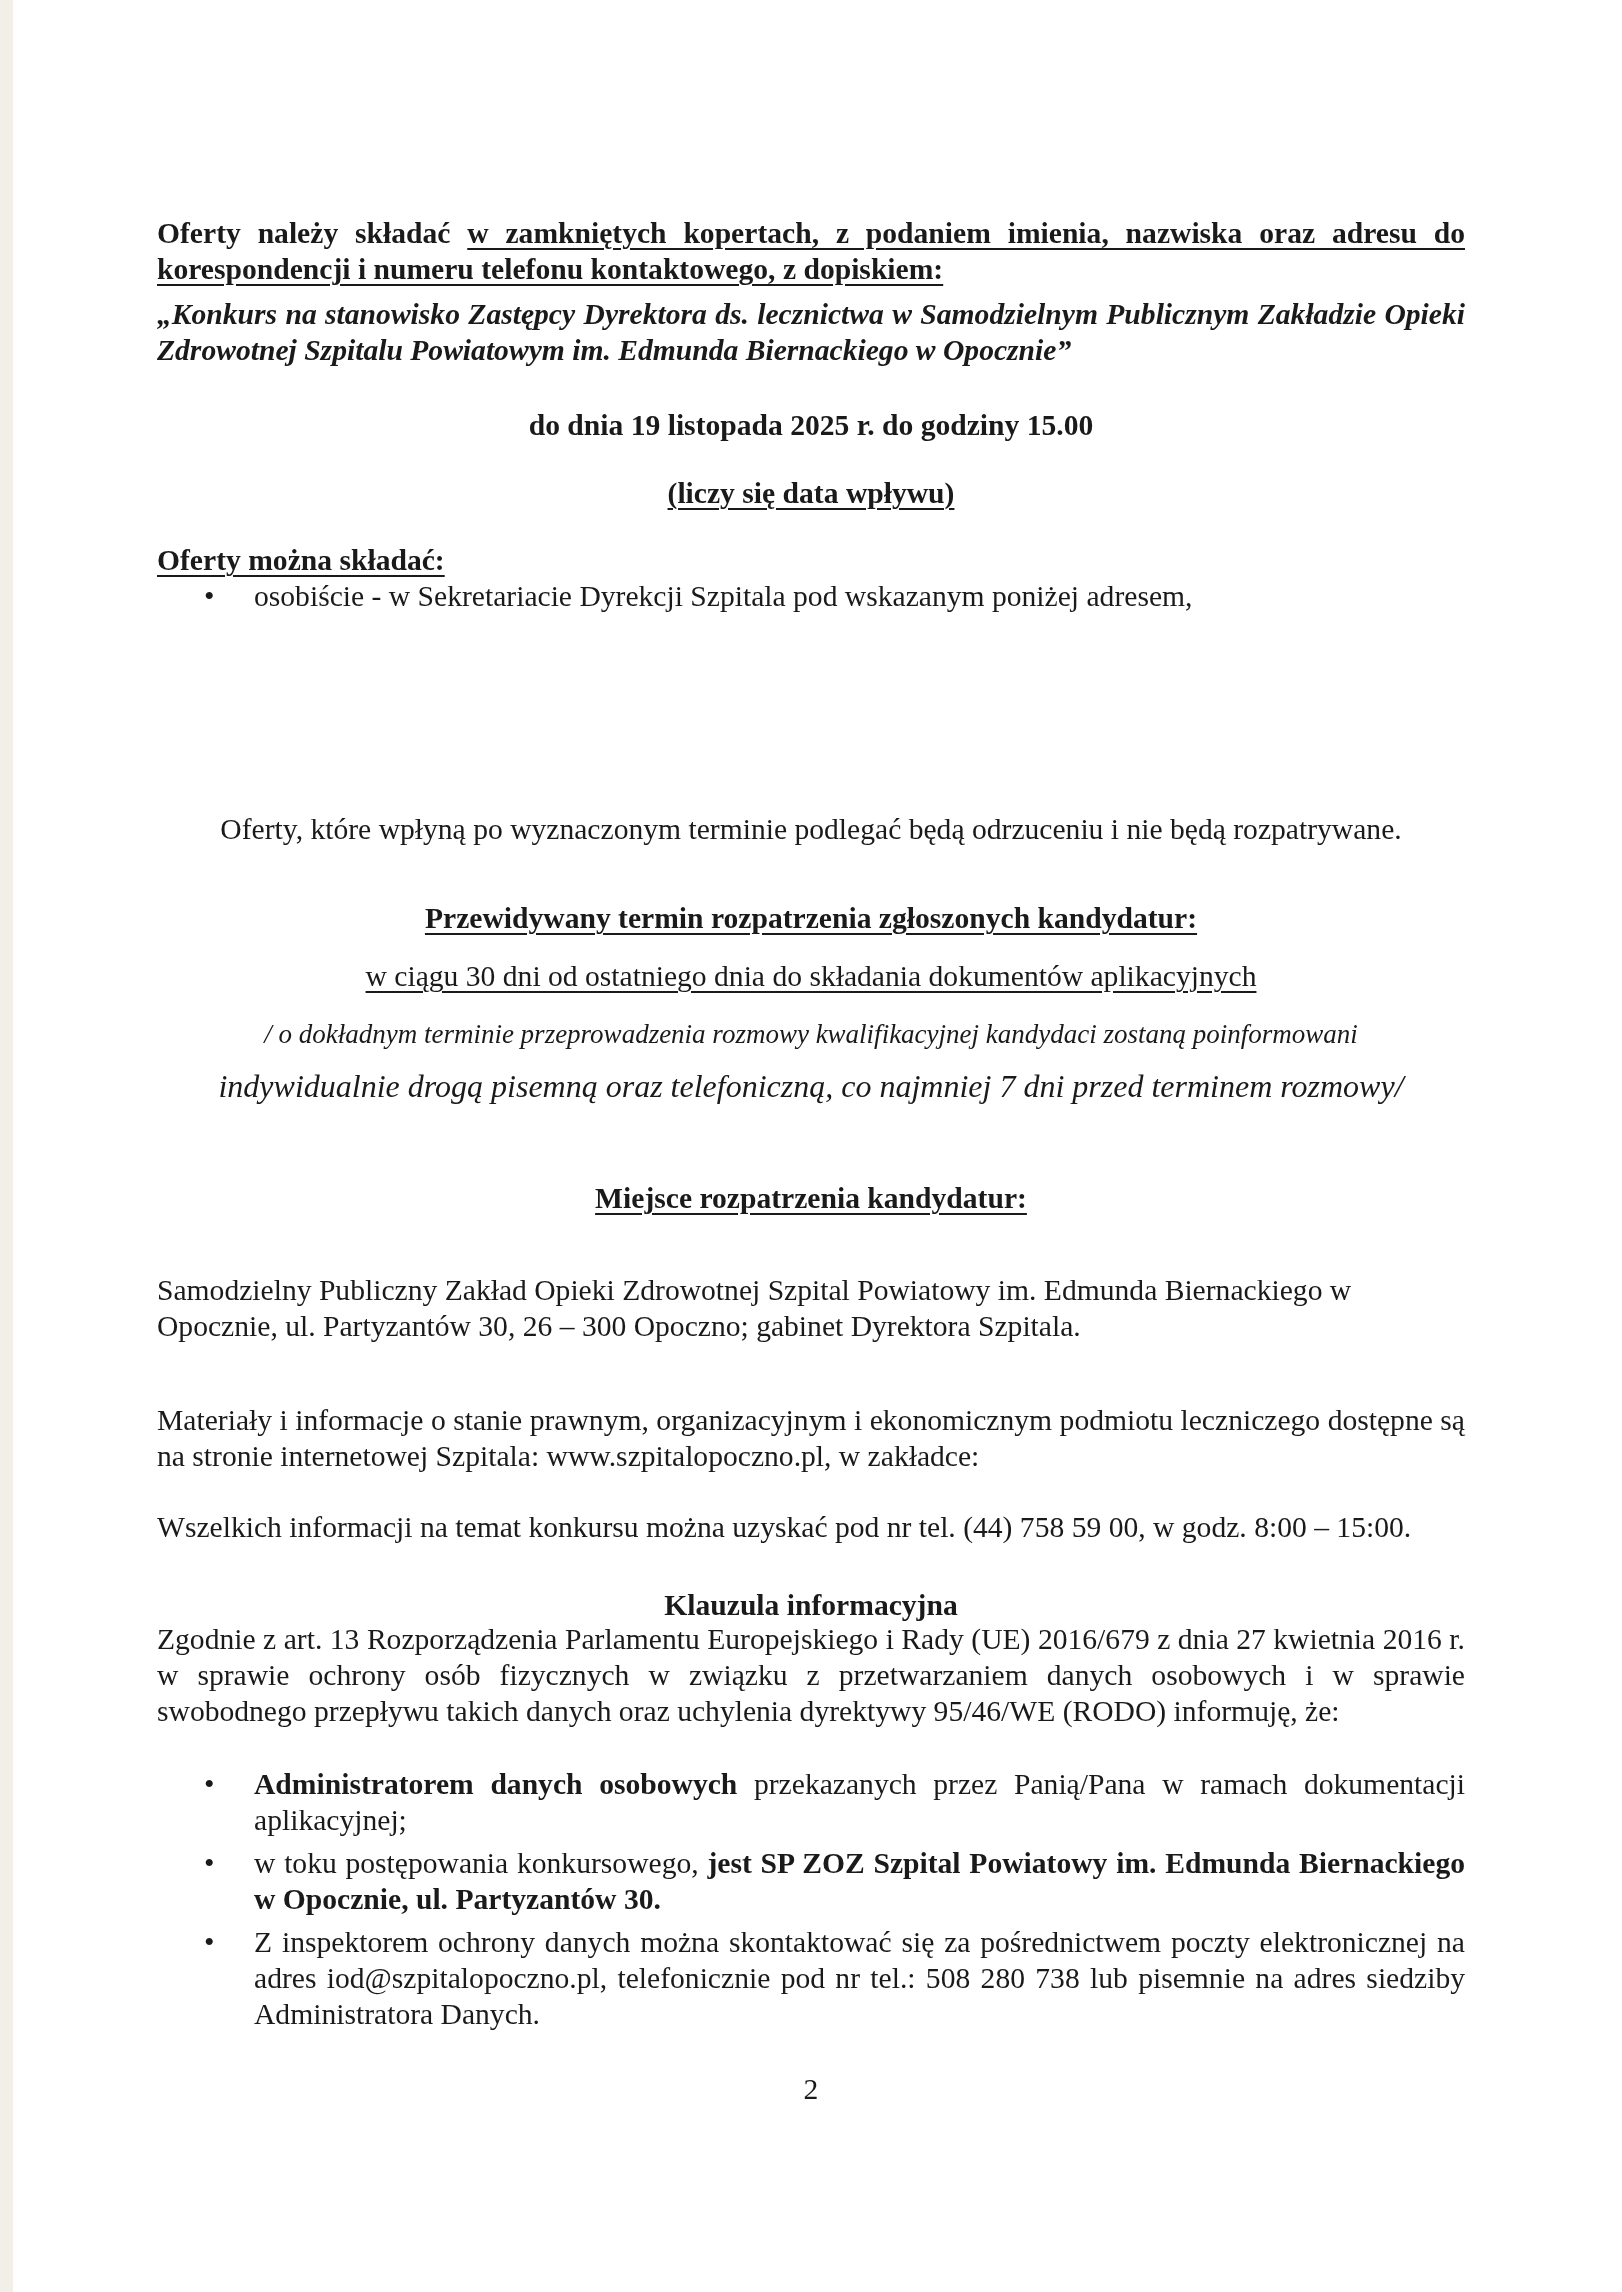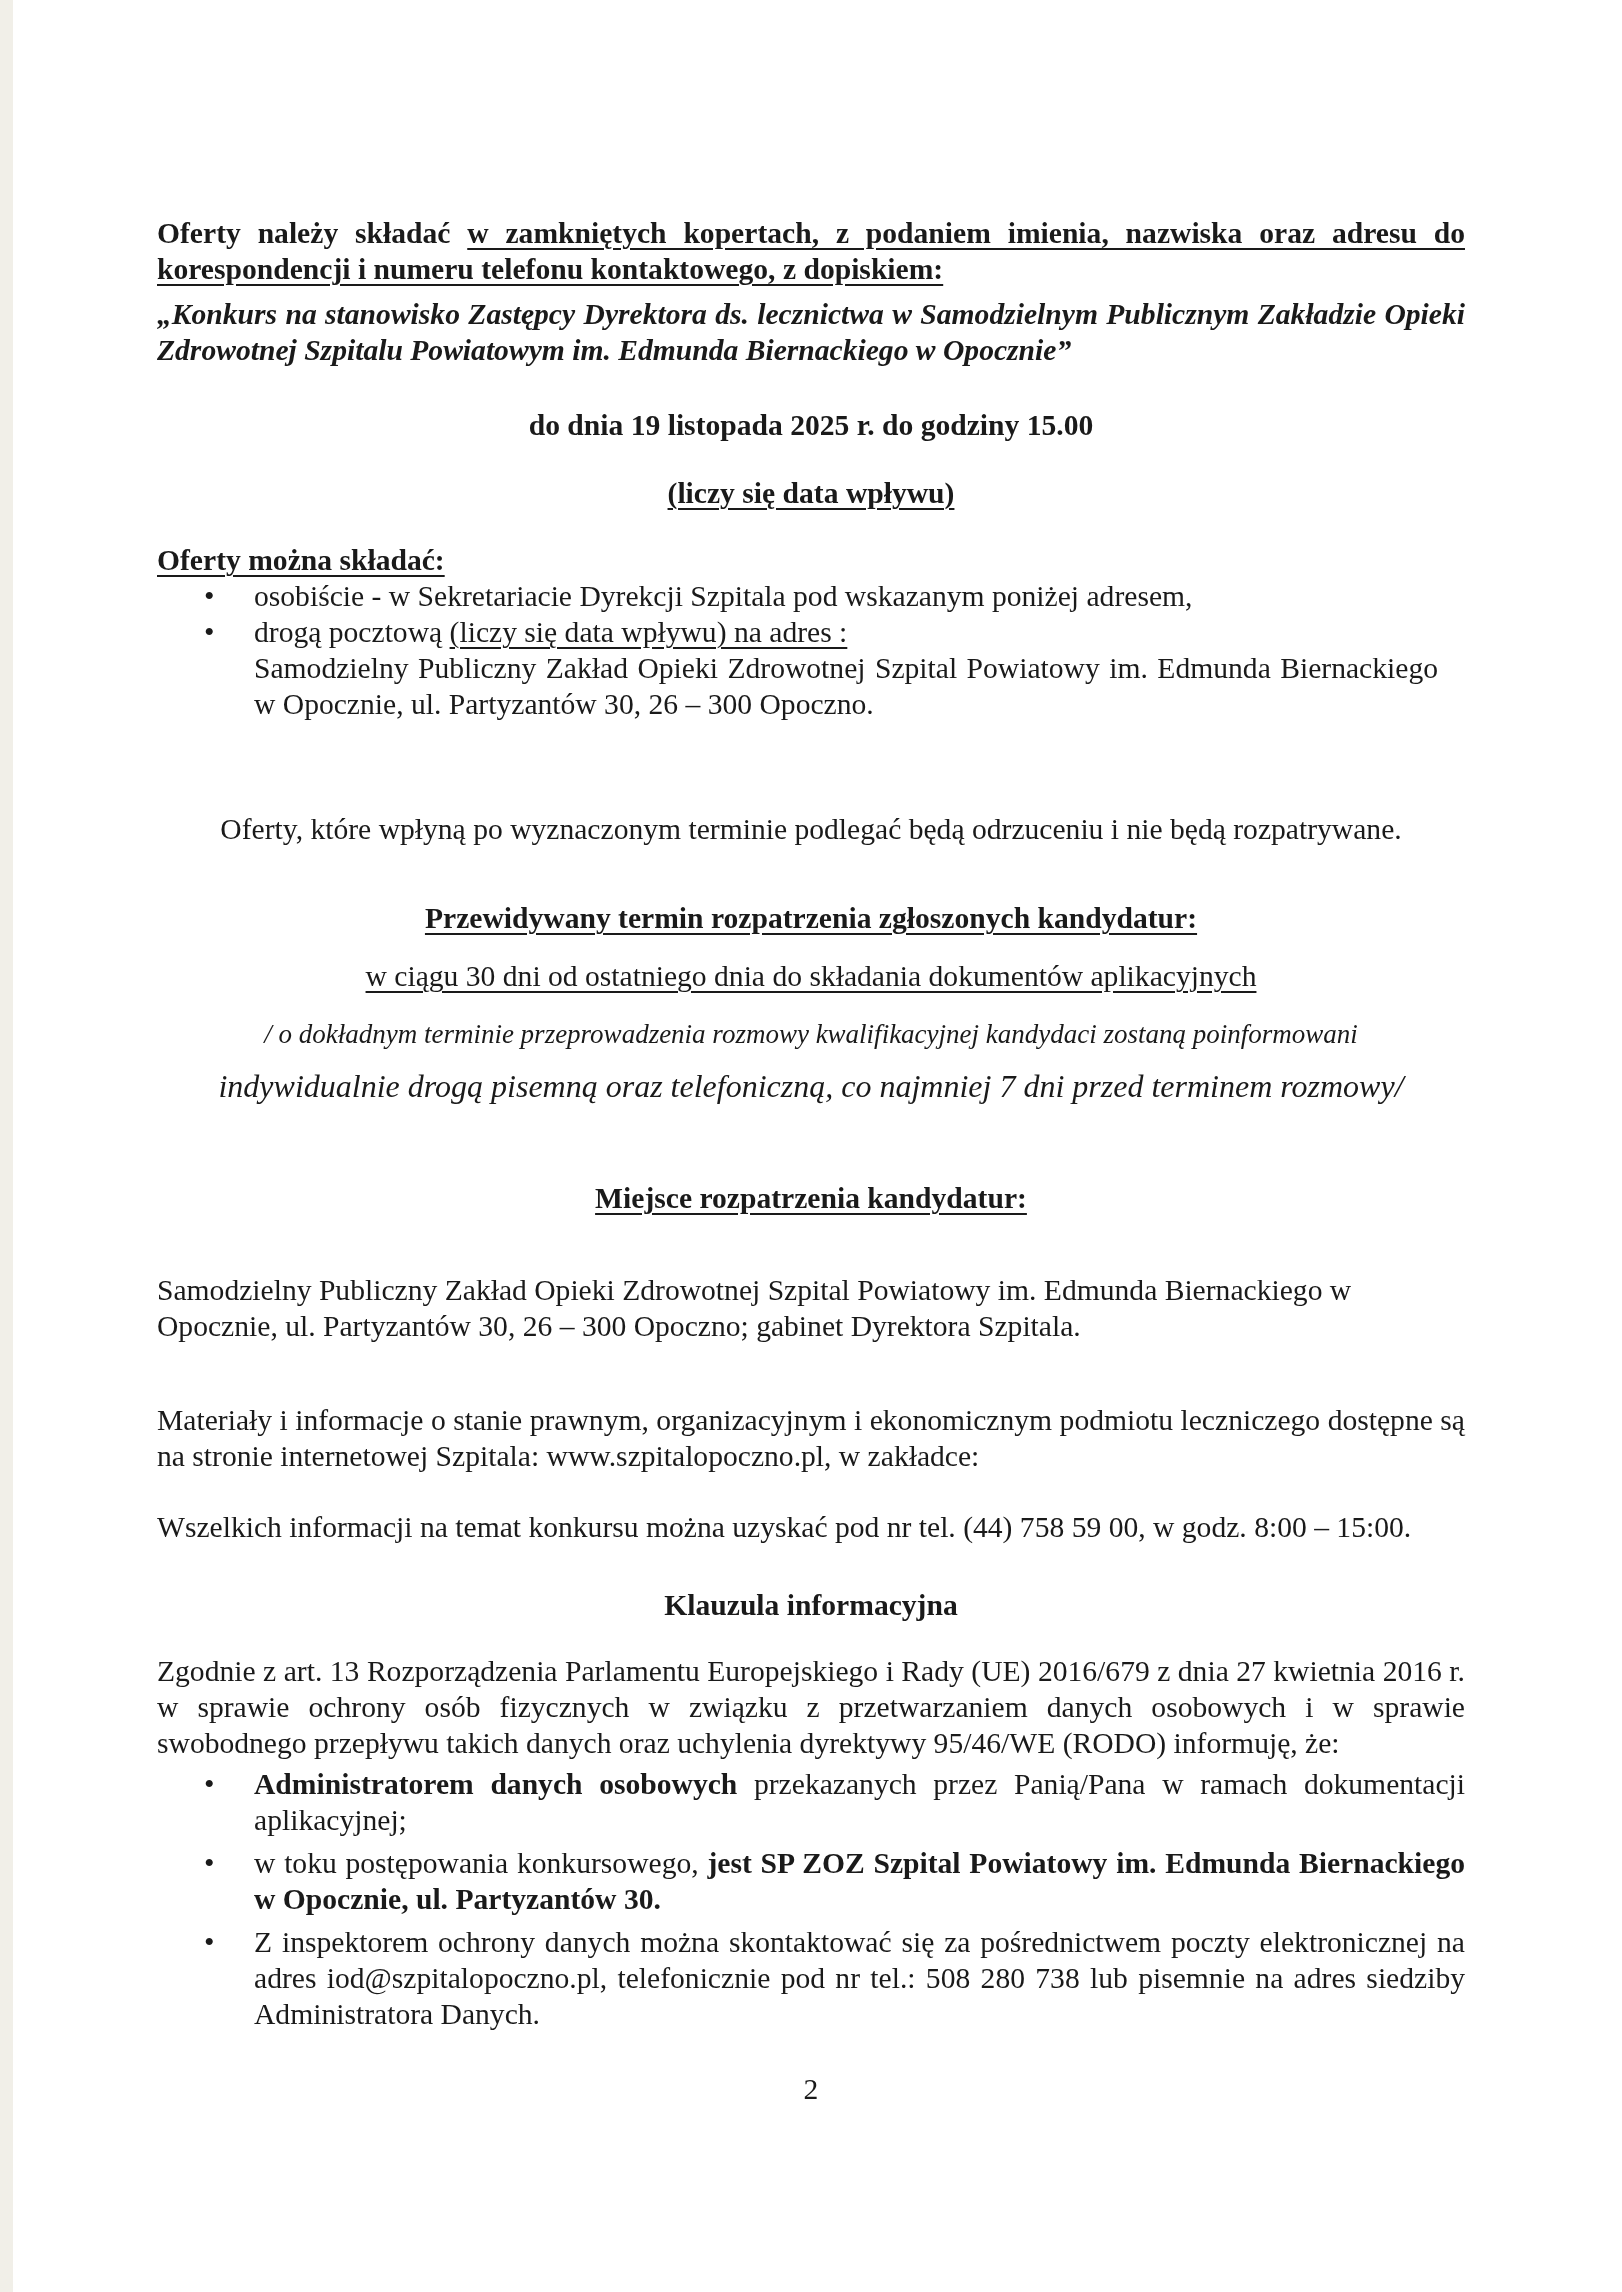--- a/index.html
+++ b/index.html
@@ -38,24 +38,20 @@
   <div class="p center b" style="top:475px;">
     <span class="u">(liczy się data wpływu)</span>
   </div>
 
   <div class="p b" style="top:542px;">
     <span class="u">Oferty można składać:</span>
   </div>
 
   <ul class="p bul" style="top:578px;">
     <li><span>osobiście -  w Sekretariacie Dyrekcji Szpitala pod wskazanym poniżej adresem,</span></li>
-    <li>
-      <span>drogą pocztową </span><span class="u">(liczy się data wpływu) na adres :</span>
-      <div class="just" style="padding-right:27px;">Samodzielny Publiczny Zakład Opieki Zdrowotnej Szpital Powiatowy im. Edmunda Biernackiego  w Opocznie, ul. Partyzantów 30, 26 – 300 Opoczno.</div>
-    </li>
   </ul>
 
   <div class="p" style="top:811px;text-align:center;">Oferty, które wpłyną po wyznaczonym terminie podlegać będą odrzuceniu i nie będą rozpatrywane.</div>
 
   <div class="p center b" style="top:900px;">
     <span class="u">Przewidywany termin rozpatrzenia zgłoszonych kandydatur:</span>
   </div>
 
   <div class="p center" style="top:958px;">
     <span class="u">w ciągu 30 dni od ostatniego dnia do składania dokumentów aplikacyjnych</span>
@@ -71,21 +67,21 @@
   <div class="p" style="top:1272px;">Samodzielny Publiczny Zakład Opieki Zdrowotnej Szpital Powiatowy im. Edmunda Biernackiego w Opocznie, ul. Partyzantów 30, 26 – 300 Opoczno;  gabinet Dyrektora Szpitala.</div>
 
   <div class="p just" style="top:1402px;">
     <span>Materiały i informacje o stanie prawnym, organizacyjnym i ekonomicznym podmiotu leczniczego dostępne są na stronie internetowej Szpitala: www.szpitalopoczno.pl, w zakładce:</span>
   </div>
 
   <div class="p" style="top:1509px;">Wszelkich informacji na temat konkursu można uzyskać pod nr tel.  (44) 758 59 00, w godz. 8:00 – 15:00.</div>
 
   <div class="p center b" style="top:1587px;">Klauzula informacyjna</div>
 
-  <div class="p just" style="top:1621px;margin-top:32px;">Zgodnie z art. 13 Rozporządzenia Parlamentu Europejskiego i Rady (UE) 2016/679  z dnia 27 kwietnia 2016 r. w sprawie ochrony osób fizycznych w związku z przetwarzaniem danych osobowych i w sprawie swobodnego przepływu takich danych oraz uchylenia dyrektywy 95/46/WE (RODO) informuję, że:</div>
+  <div class="p just" style="top:1621px;">Zgodnie z art. 13 Rozporządzenia Parlamentu Europejskiego i Rady (UE) 2016/679  z dnia 27 kwietnia 2016 r. w sprawie ochrony osób fizycznych w związku z przetwarzaniem danych osobowych i w sprawie swobodnego przepływu takich danych oraz uchylenia dyrektywy 95/46/WE (RODO) informuję, że:</div>
 
   <ul class="p bul just" style="top:1766px;">
     <li style="margin-bottom:7.2px;">
       <span class="b">Administratorem danych osobowych</span><span> przekazanych przez Panią/Pana w ramach dokumentacji aplikacyjnej;</span>
     </li>
     <li style="margin-bottom:7.2px;">
       <span>w toku postępowania konkursowego, </span><span class="b">jest SP ZOZ Szpital Powiatowy im. Edmunda Biernackiego w Opocznie, ul. Partyzantów 30.</span>
     </li>
     <li>
       <span>Z inspektorem ochrony danych można skontaktować się za pośrednictwem poczty elektronicznej na adres iod@szpitalopoczno.pl, telefonicznie pod nr tel.: 508 280 738 lub pisemnie na adres siedziby Administratora Danych.</span>

